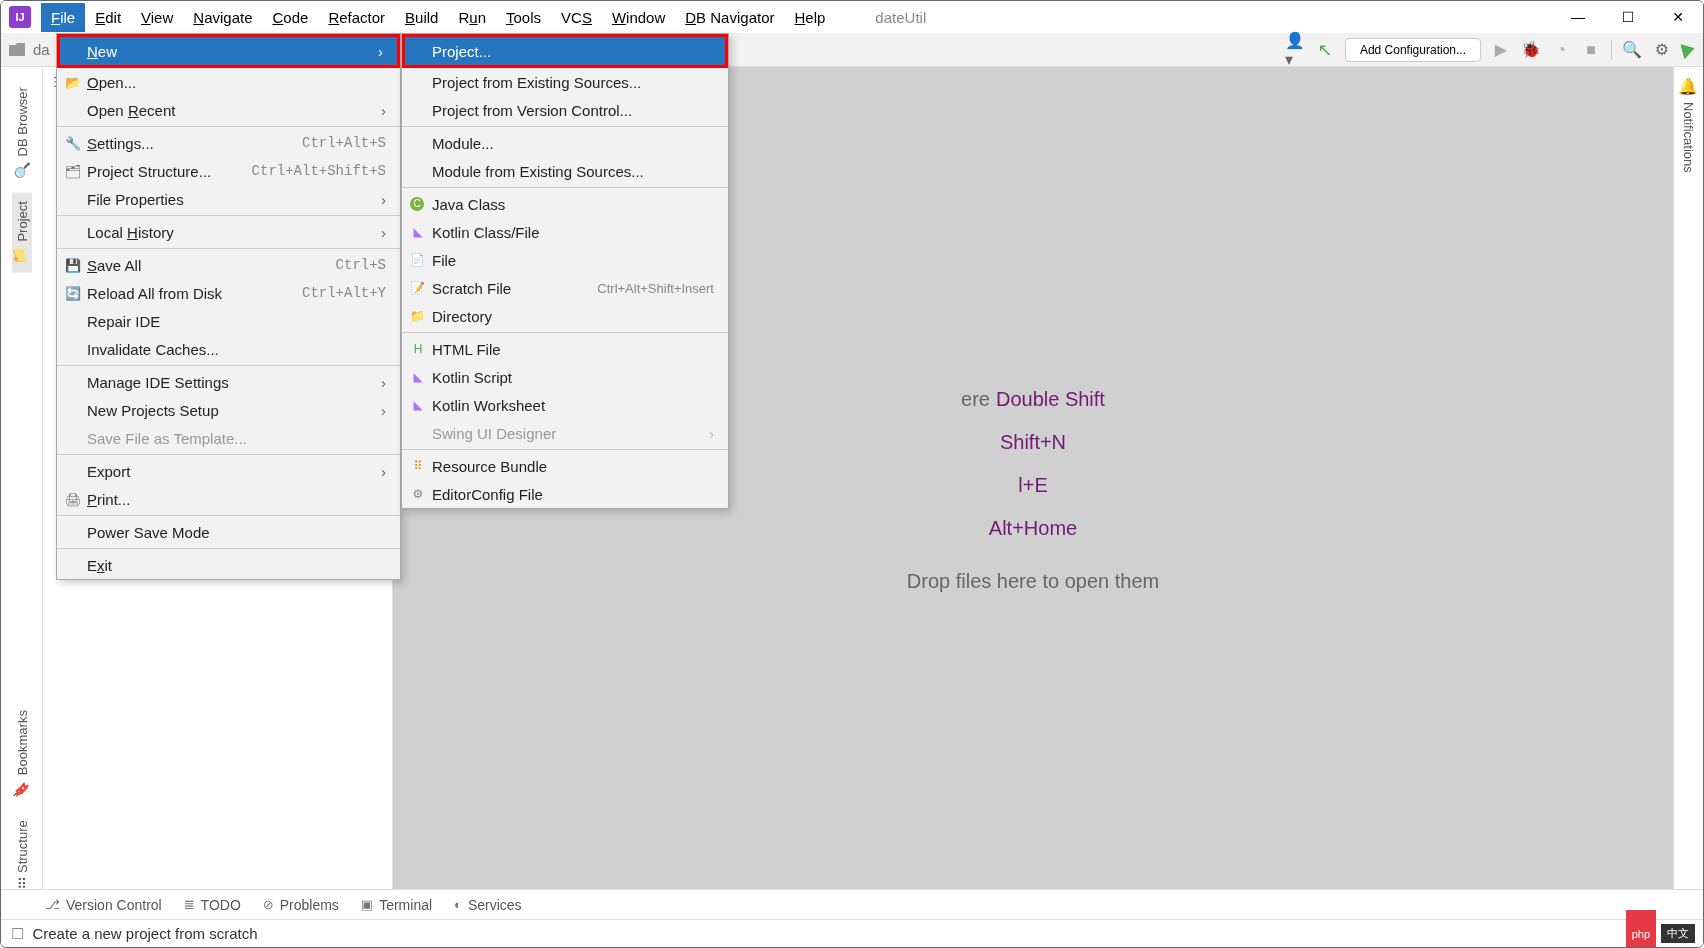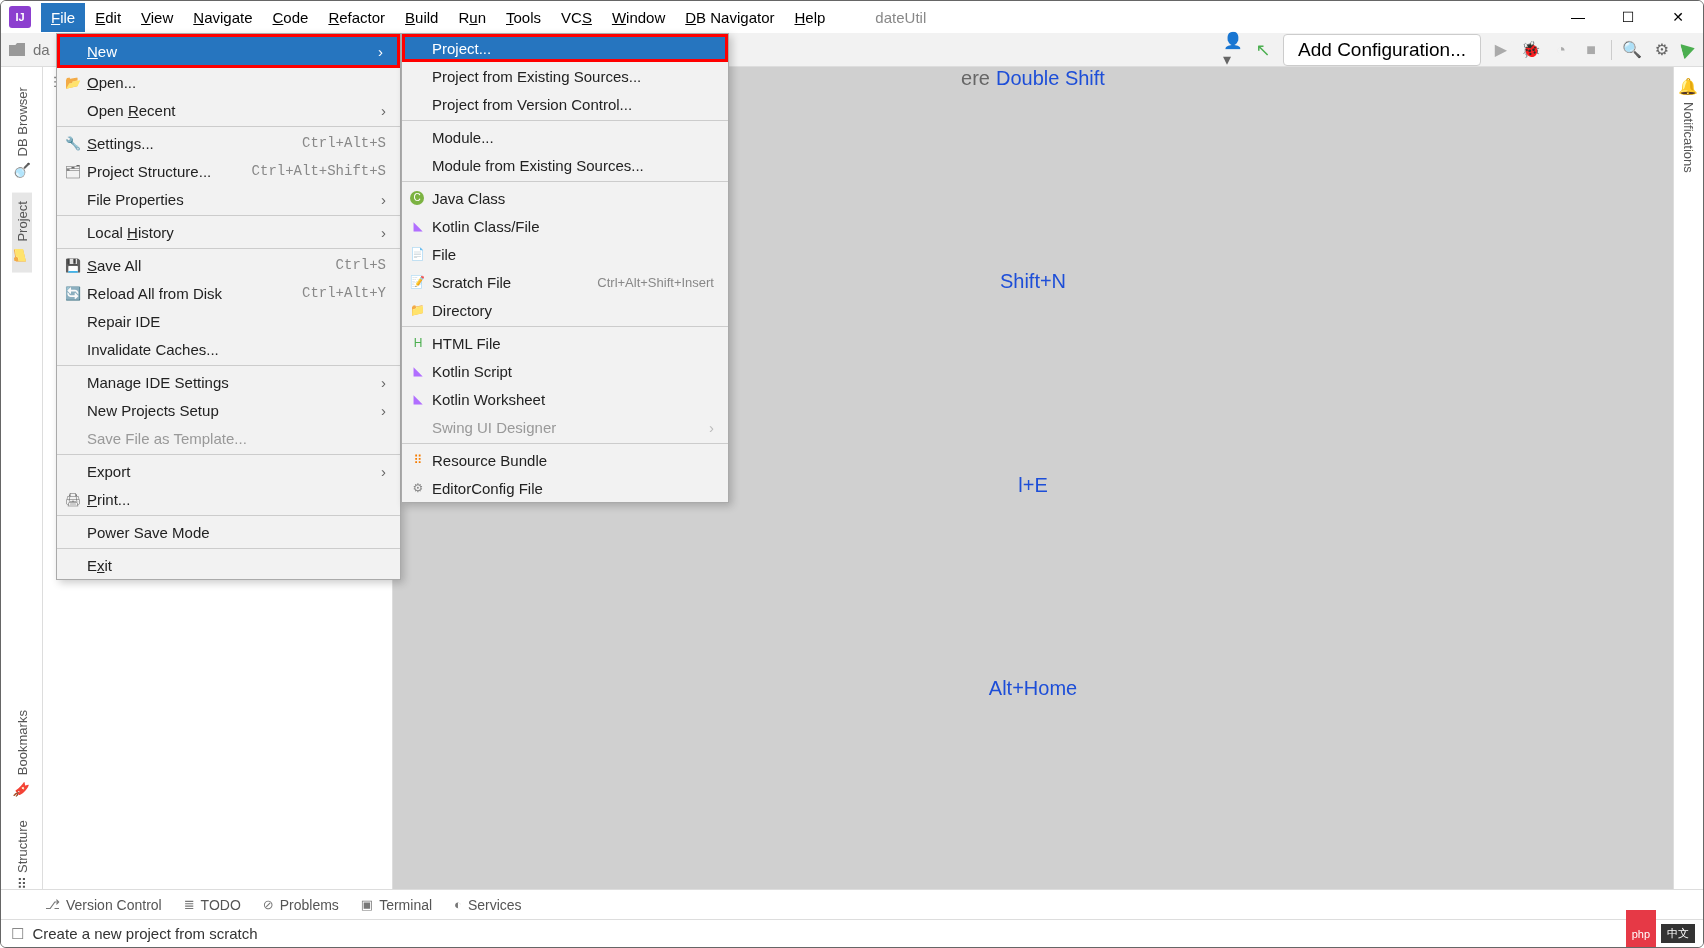--- a/index.html
+++ b/index.html
@@ -15,61 +15,61 @@
 .win-controls { margin-left:auto; display:flex; }
 .win-btn { width:50px; height:32px; display:flex; align-items:center; justify-content:center; font-size:14px; }
 
 
 .toolbar { height:34px; background:#f2f2f2; border-bottom:1px solid #ddd; display:flex; align-items:center; padding:0 8px; }
 .tb-left { display:flex; align-items:center; gap:6px; }
 .folder-ico { width:16px; height:13px; background:#999; clip-path:polygon(0 15%,40% 15%,50% 0,100% 0,100% 100%,0 100%); margin-right:2px; }
 .tb-text { font-size:15px; color:#737373; }
 .tb-right { margin-left:auto; display:flex; align-items:center; gap:10px; }
 .tb-icon { width:20px; height:20px; display:flex; align-items:center; justify-content:center; color:#666; }
-.add-config { border:1px solid #ccc; border-radius:4px; padding:4px 14px; font-size:19px; background:#fff;text-align:right; }
+.add-config { border:1px solid #ccc; border-radius:4px; padding:4px 14px; font-size:12px; background:#fff;text-align:right; }
 .run-ico { color:#aaa; }
 .bug-ico { color:#aaa; }
 .green-tri { width:0; height:0; border-left:13px solid #4caf50; border-top:8px solid transparent; border-bottom:8px solid transparent; border-radius:2px; transform:rotate(-15deg); }
 .hammer-ico { color:#4caf50; font-size:18px; }
 
 
 .left-gutters { position:absolute; left:0; top:66px; width:42px; bottom:34px; border-right:1px solid #ddd; background:#fff; display:flex; flex-direction:column; align-items:center; padding-top:12px; gap:6px; }
 .gutter-tab { writing-mode:vertical-rl; transform:rotate(180deg); font-size:13px; color:#555; padding:8px 2px; display:flex; align-items:center; gap:6px; }
 .gutter-tab.active { background:#e6e6e6; }
 .gutter-ico { font-size:14px; transform:rotate(90deg); }
 
 
 .right-gutter { position:absolute; right:0; top:66px; width:30px; bottom:34px; border-left:1px solid #ddd; display:flex; flex-direction:column; align-items:center; padding-top:10px; }
 .notif-label { writing-mode:vertical-rl; font-size:13px; color:#555; margin-top:6px; }
 
 
 .proj-panel { position:absolute; left:42px; top:66px; width:350px; bottom:34px; background:#fff; border-right:1px solid #ddd; }
 .proj-header { height:30px; display:flex; align-items:center; padding-left:10px; font-size:14px; color:#333; gap:6px; }
 
 
-.editor { position:absolute; left:392px; top:66px; right:30px; bottom:34px; background:#d0d0d0; display:flex; flex-direction:column; align-items:center; justify-content:space-between; gap:20px; }
+.editor { position:absolute; left:392px; top:66px; right:30px; bottom:34px; background:#d0d0d0; display:flex; flex-direction:column; align-items:center; justify-content:center; gap:20px; }
 .hint-row { font-size:20px; color:#666; display:flex; gap:6px; align-items:center; }
-.hint-key { color:#1d4ed8; }
+.hint-key { color:#701a75; }
 .drop-hint { font-size:20px; color:#666; margin-top:10px; }
 
 
 .file-menu { position:absolute; left:55px; top:32px; width:345px; background:#f2f2f2; border:1px solid #aaa; box-shadow:3px 3px 8px rgba(0,0,0,0.2); z-index:10; }
 .fm-item { height:28px; display:flex; align-items:center; padding-left:30px; padding-right:14px; font-size:15px; color:#222; position:relative; }
 .fm-item.hl { background:#2675bf; color:#fff; border:3px solid red; height:34px; padding-left:27px; }
 .fm-item .shortcut { margin-left:auto; color:#888; font-size:14px;font-family:Liberation Mono, monospace; }
 .fm-item .arrow { margin-left:auto; color:#666; }
 .fm-item.hl .arrow { color:#fff; }
 .fm-sep { height:1px; background:#ccc; margin:2px 0; }
 .fm-ico { position:absolute; left:8px; width:16px; height:16px; display:flex; align-items:center; justify-content:center; color:#666; font-size:13px; }
 .fm-disabled { color:#999; }
 
 
 .new-menu { position:absolute; left:400px; top:32px; width:328px; background:#f2f2f2; border:1px solid #aaa; box-shadow:3px 3px 8px rgba(0,0,0,0.2); z-index:11; }
 .nm-item { height:28px; display:flex; align-items:center; padding-left:30px; padding-right:14px; font-size:15px; color:#222; position:relative; }
-.nm-item.hl { background:#2675bf; color:#fff; border:3px solid red; height:28px; padding-left:27px; }
+.nm-item.hl { background:#2675bf; color:#fff; border:3px solid red; height:34px; padding-left:27px; }
 .nm-item .shortcut { margin-left:auto; color:#888; font-size:13px; }
 .nm-ico { position:absolute; left:8px; width:16px; height:16px; display:flex; align-items:center; justify-content:center; font-size:12px; }
 .nm-sep { height:1px; background:#ccc; margin:2px 0; }
 .nm-disabled { color:#999; }
 .nm-disabled .arrow { margin-left:auto; color:#bbb; }
 
 
 .tool-window-bar { position:absolute; left:0; right:0; bottom:28px; height:30px; border-top:1px solid #ddd; display:flex; align-items:center; gap:22px; padding-left:44px; font-size:14px; color:#555; background:#fff;}
 .twb-item { display:flex; align-items:center; gap:6px; }
 .twb-ico { font-size:13px; color:#777; }

